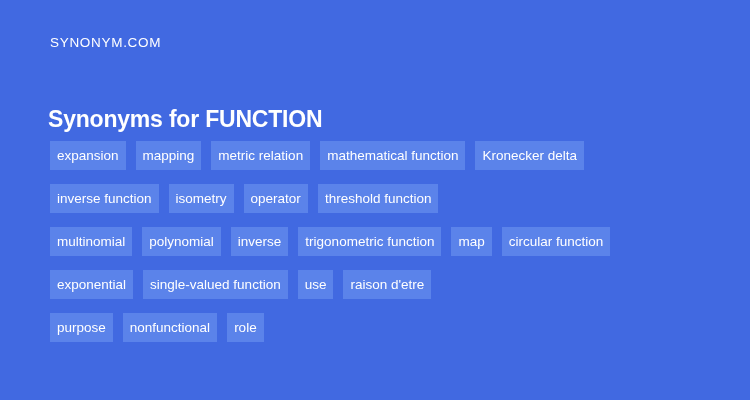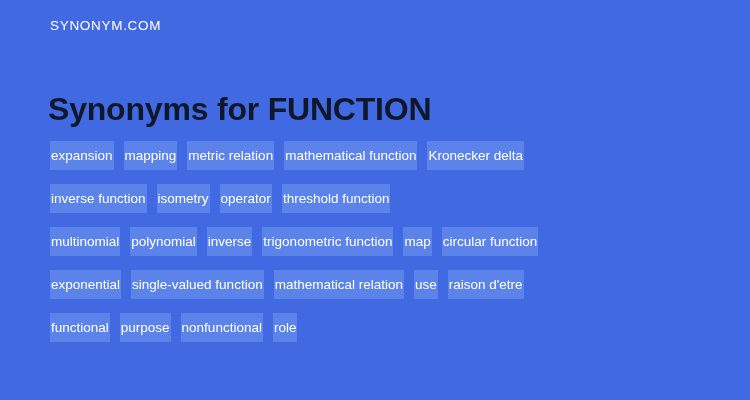--- a/index.html
+++ b/index.html
@@ -16,36 +16,36 @@
   #page {
     position: relative;
     width: 750px;
     height: 400px;
     background: #4169e1;
     box-sizing: border-box;
   }
   #brand {
     position: absolute;
     left: 50px;
-    top: 18px;
+    top: 35px;
     font-size: 13.5px;
     line-height: 16px;
     color: #ffffff;
     letter-spacing: 0.7px;
     font-weight: 400;
     white-space: nowrap;
   }
   #title {
     position: absolute;
     left: 48px;
-    top: 68px;
-    font-size: 32px;
+    top: 84px;
+    font-size: 23px;
     line-height: 40px;
     font-weight: 700;
-    color: #0f172a;
+    color: #ffffff;
     letter-spacing: -0.2px;
     white-space: nowrap;
   }
   #tag-rows {
     position: absolute;
     left: 50px;
     top: 141px;
     width: 680px;
   }
   .tag-row {
@@ -56,21 +56,21 @@
   }
   .tag-row:last-child {
     margin-bottom: 0;
   }
   .tag {
     display: inline-flex;
     align-items: center;
     justify-content: center;
     height: 29px;
     box-sizing: border-box;
-    padding: 0 1px;
+    padding: 0 7px;
     margin-right: 10px;
     background: #5b83ea;
     color: #ffffff;
     font-size: 13.5px;
     line-height: 29px;
     white-space: nowrap;
     border-radius: 0;
     cursor: pointer;
   }
   .tag:last-child {
@@ -104,25 +104,23 @@
         <a class="tag">multinomial</a>
         <a class="tag">polynomial</a>
         <a class="tag">inverse</a>
         <a class="tag">trigonometric function</a>
         <a class="tag">map</a>
         <a class="tag">circular function</a>
       </div>
       <div class="tag-row">
         <a class="tag">exponential</a>
         <a class="tag">single-valued function</a>
-        <a class="tag">mathematical relation</a>
         <a class="tag">use</a>
         <a class="tag">raison d'etre</a>
       </div>
       <div class="tag-row">
-        <a class="tag">functional</a>
         <a class="tag">purpose</a>
         <a class="tag">nonfunctional</a>
         <a class="tag">role</a>
       </div>
     </div>
 
 </div>
 
 </body></html>

